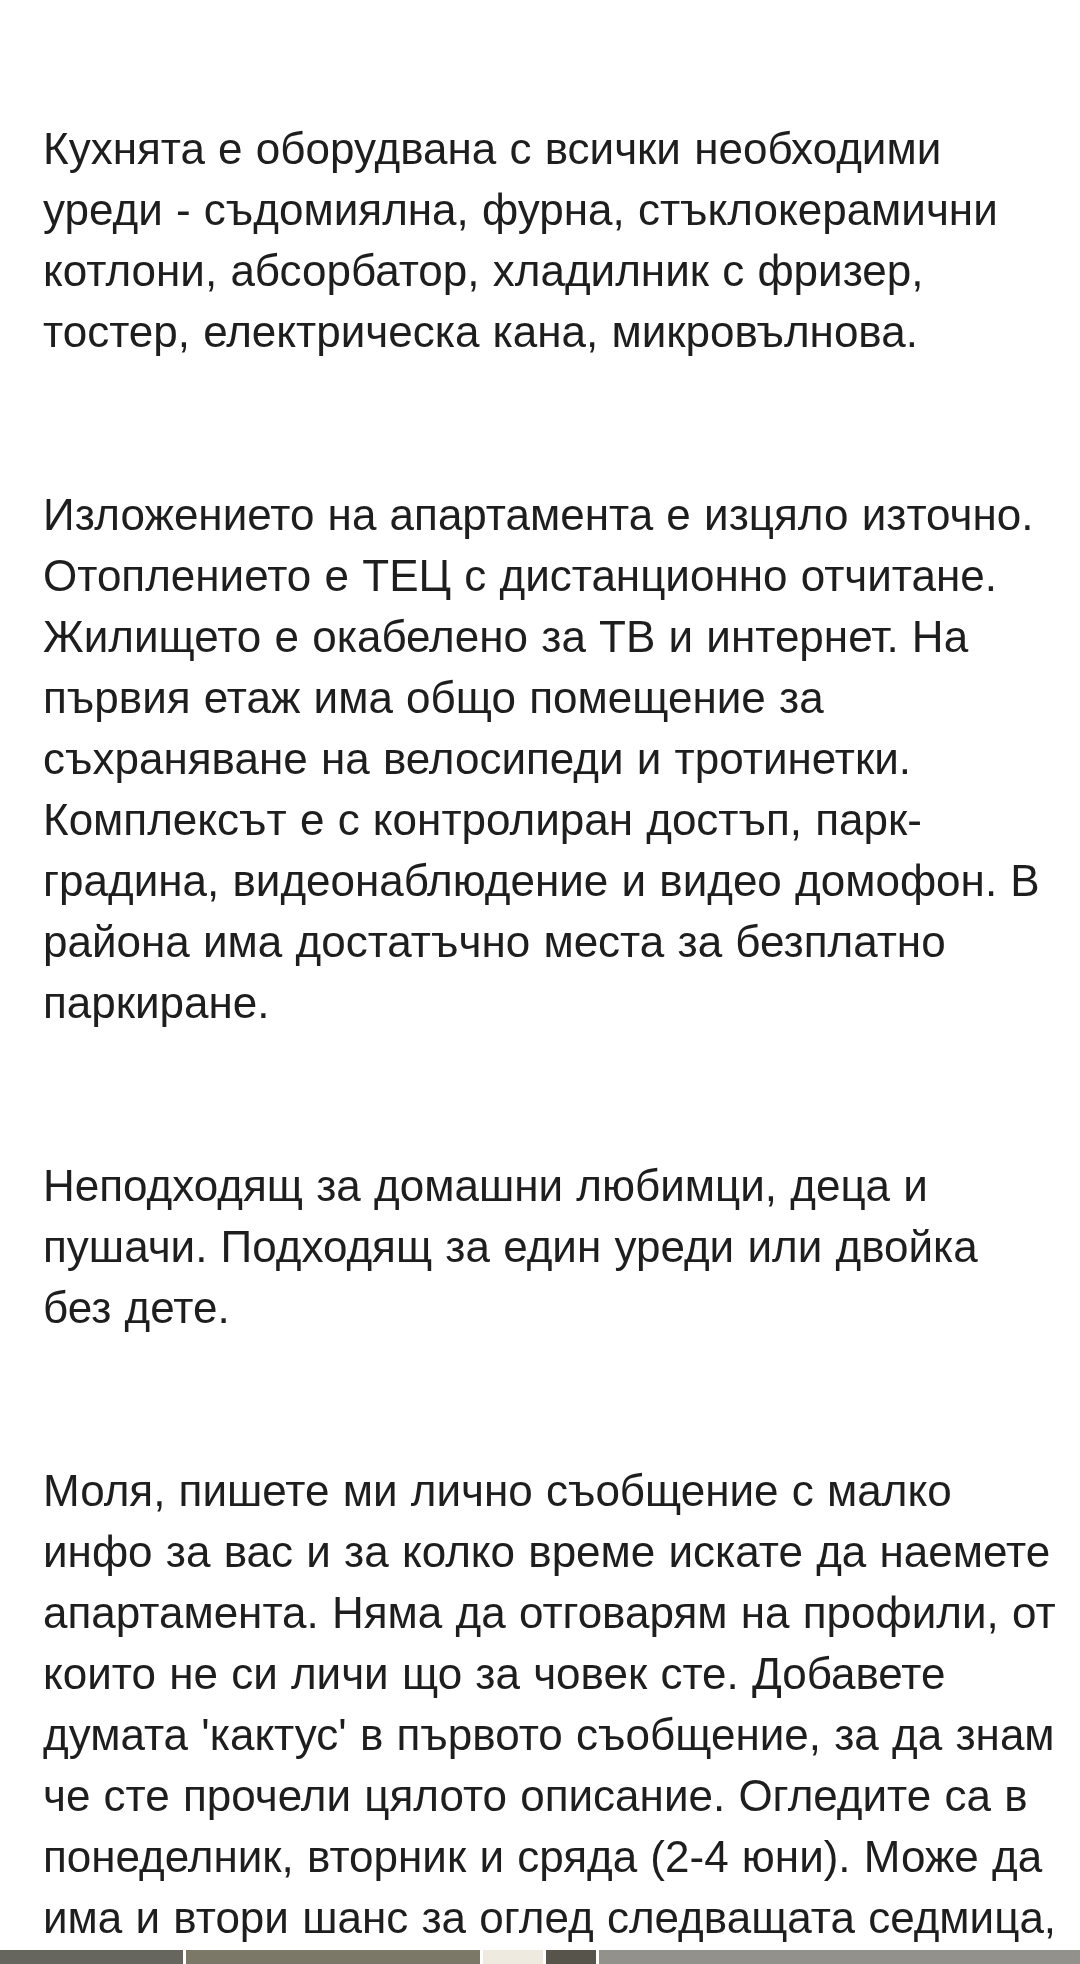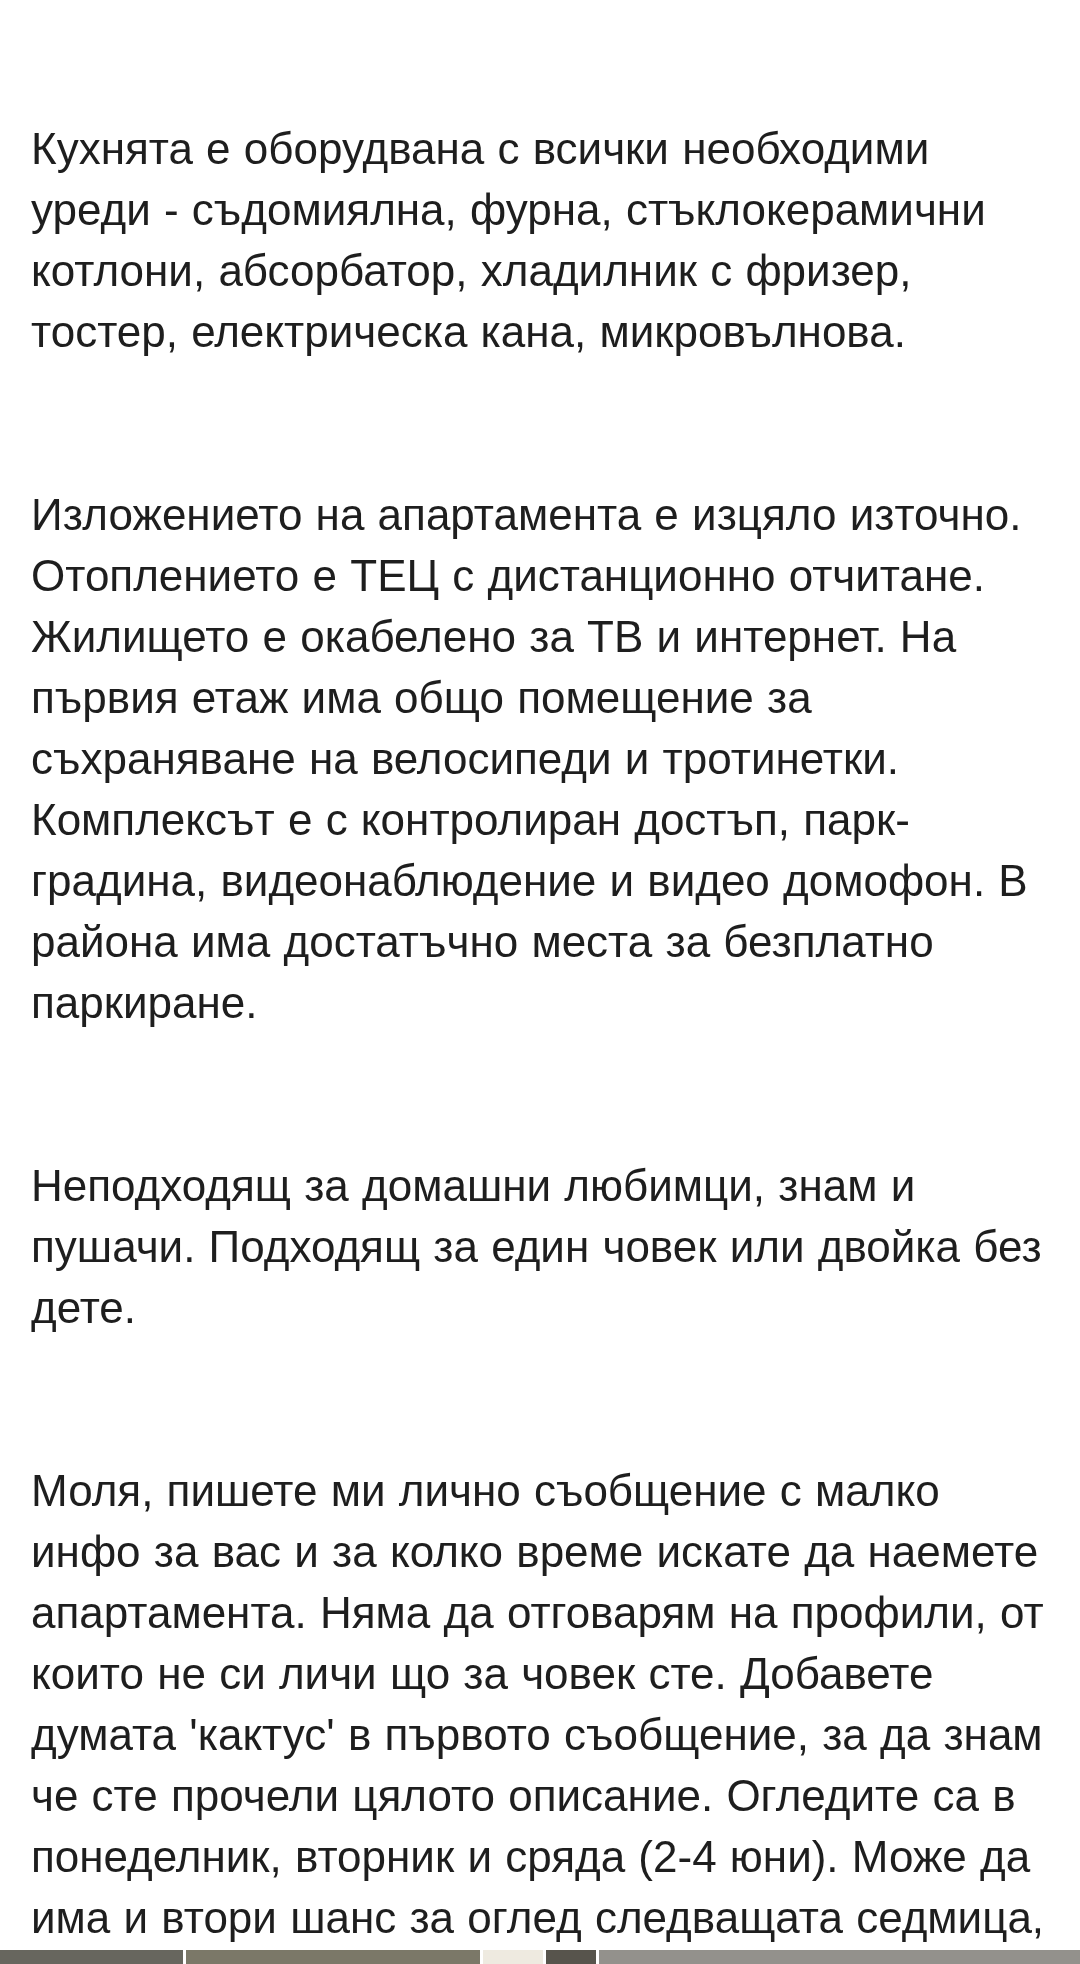--- a/index.html
+++ b/index.html
@@ -18,21 +18,21 @@
     width: 1080px;
     padding: 118px 22px 0 27px;
     font-family: "Liberation Sans", sans-serif;
     font-size: 44px;
     line-height: 61px;
     font-weight: 400;
     color: #1e1e1e;
     text-align: left;
   }
   .description p {
-    margin: 0 0 122px 4px;
+    margin: 0 0 122px 16px;
     word-spacing: 1px;
   }
   .description p:last-child {
     margin-bottom: 0;
   }
   .gallery-strip {
     position: absolute;
     left: 0;
     bottom: 0;
     width: 1080px;
@@ -46,21 +46,21 @@
     height: 14px;
     flex: 0 0 auto;
   }
 </style>
 </head>
 <body>
 
 <main class="description">
   <p>Кухнята е оборудвана с всички необходими уреди - съдомиялна, фурна, стъклокерамични котлони, абсорбатор, хладилник с фризер, тостер, електрическа кана, микровълнова.</p>
   <p>Изложението на апартамента е изцяло източно. Отоплението е ТЕЦ с дистанционно отчитане. Жилището е окабелено за ТВ и интернет. На първия етаж има общо помещение за съхраняване на велосипеди и тротинетки. Комплексът е с контролиран достъп, парк-градина, видеонаблюдение и видео домофон. В района има достатъчно места за безплатно паркиране.</p>
-  <p>Неподходящ за домашни любимци, знам и пушачи. Подходящ за един човек или двойка без дете.</p>
+  <p>Неподходящ за домашни любимци, деца и пушачи. Подходящ за един уреди или двойка без дете.</p>
   <p>Моля, пишете ми лично съобщение с малко инфо за вас и за колко време искате да наемете апартамента. Няма да отговарям на профили, от които не си личи що за човек сте. Добавете думата 'кактус' в първото съобщение, за да знам че сте прочели цялото описание. Огледите са в понеделник, вторник и сряда (2-4 юни). Може да има и втори шанс за оглед следващата седмица, ако не намеря подходящ наемател тази седмица. Мерси за вниманието.</p>
 </main>
 
 <div class="gallery-strip">
     <div class="thumb" style="width: 183px; background: rgb(103, 102, 94);"></div>
     <div class="thumb" style="width: 294px; background: rgb(123, 120, 104);"></div>
     <div class="thumb" style="width: 60px; background: rgb(238, 234, 224);"></div>
     <div class="thumb" style="width: 50px; background: rgb(87, 84, 76);"></div>
     <div class="thumb" style="width: 481px; background: rgb(147, 145, 140);"></div>
   </div>

